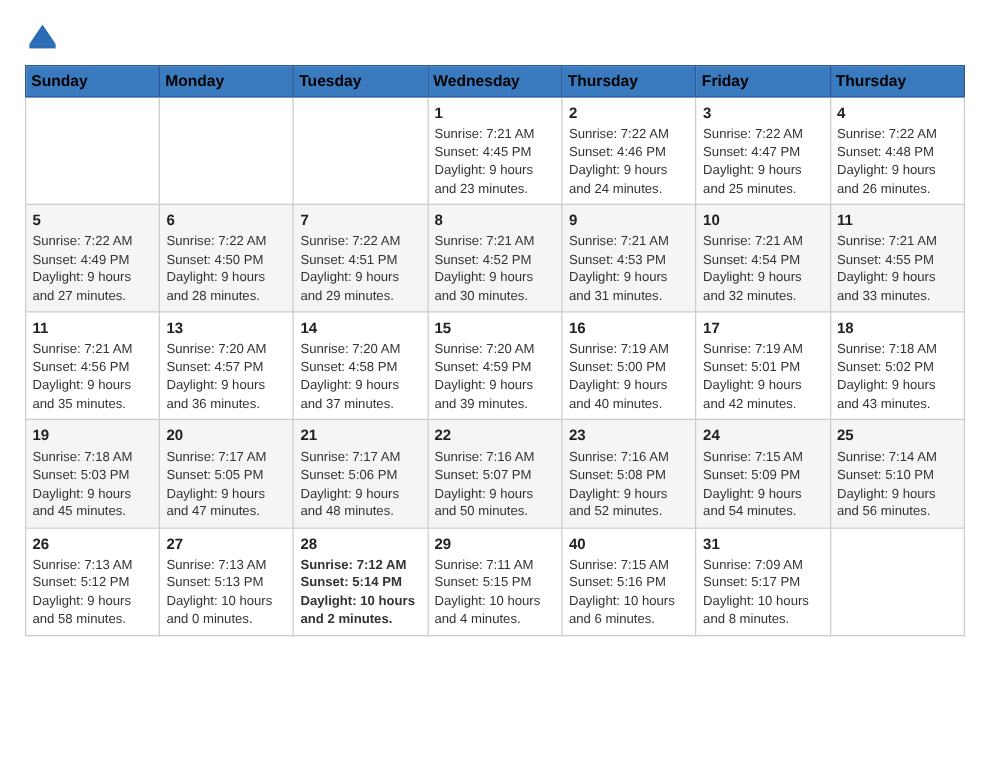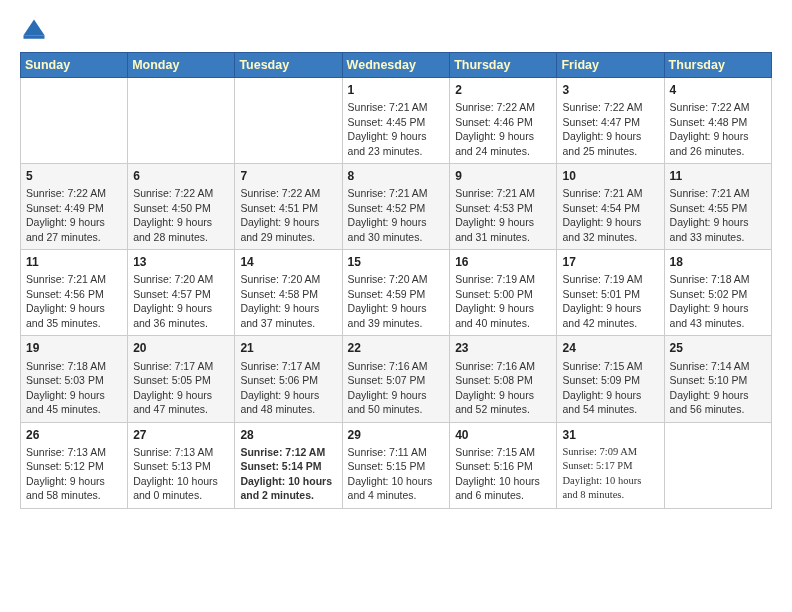--- a/index.html
+++ b/index.html
@@ -49,21 +49,21 @@
       font-size: 14px;
       color: #444;
     }
     .calendar {
       width: 100%;
       border-collapse: collapse;
       border: 1px solid #bbb;
     }
     .calendar th {
       background: #3a7abf;
-      color: #fef9c3;
+      color: #000000;
       font-size: 12.5px;
       font-weight: bold;
       padding: 5px 4px;
       text-align: left;
       border: 1px solid #2a5a9a;
     }
     .calendar td {
       border: 1px solid #ccc;
       vertical-align: top;
       padding: 4px 5px 5px 5px;
@@ -350,21 +350,21 @@
           </td>
           <td>
             <span class="day-num">40</span>
             <div class="day-info" style="white-space: pre-line;">Sunrise: 7:15 AM
 Sunset: 5:16 PM
 Daylight: 10 hours
 and 6 minutes.</div>
           </td>
           <td>
             <span class="day-num">31</span>
-            <div class="day-info" style="white-space: pre-line; font-family: Liberation Serif, serif;">Sunrise: 7:09 AM
+            <div class="day-info" style="white-space: pre-line;">Sunrise: 7:09 AM
 Sunset: 5:17 PM
 Daylight: 10 hours
 and 8 minutes.</div>
           </td>
           <td class="empty-cell"></td>
         </tr>
       </tbody>
   </table>
 </div>
 

